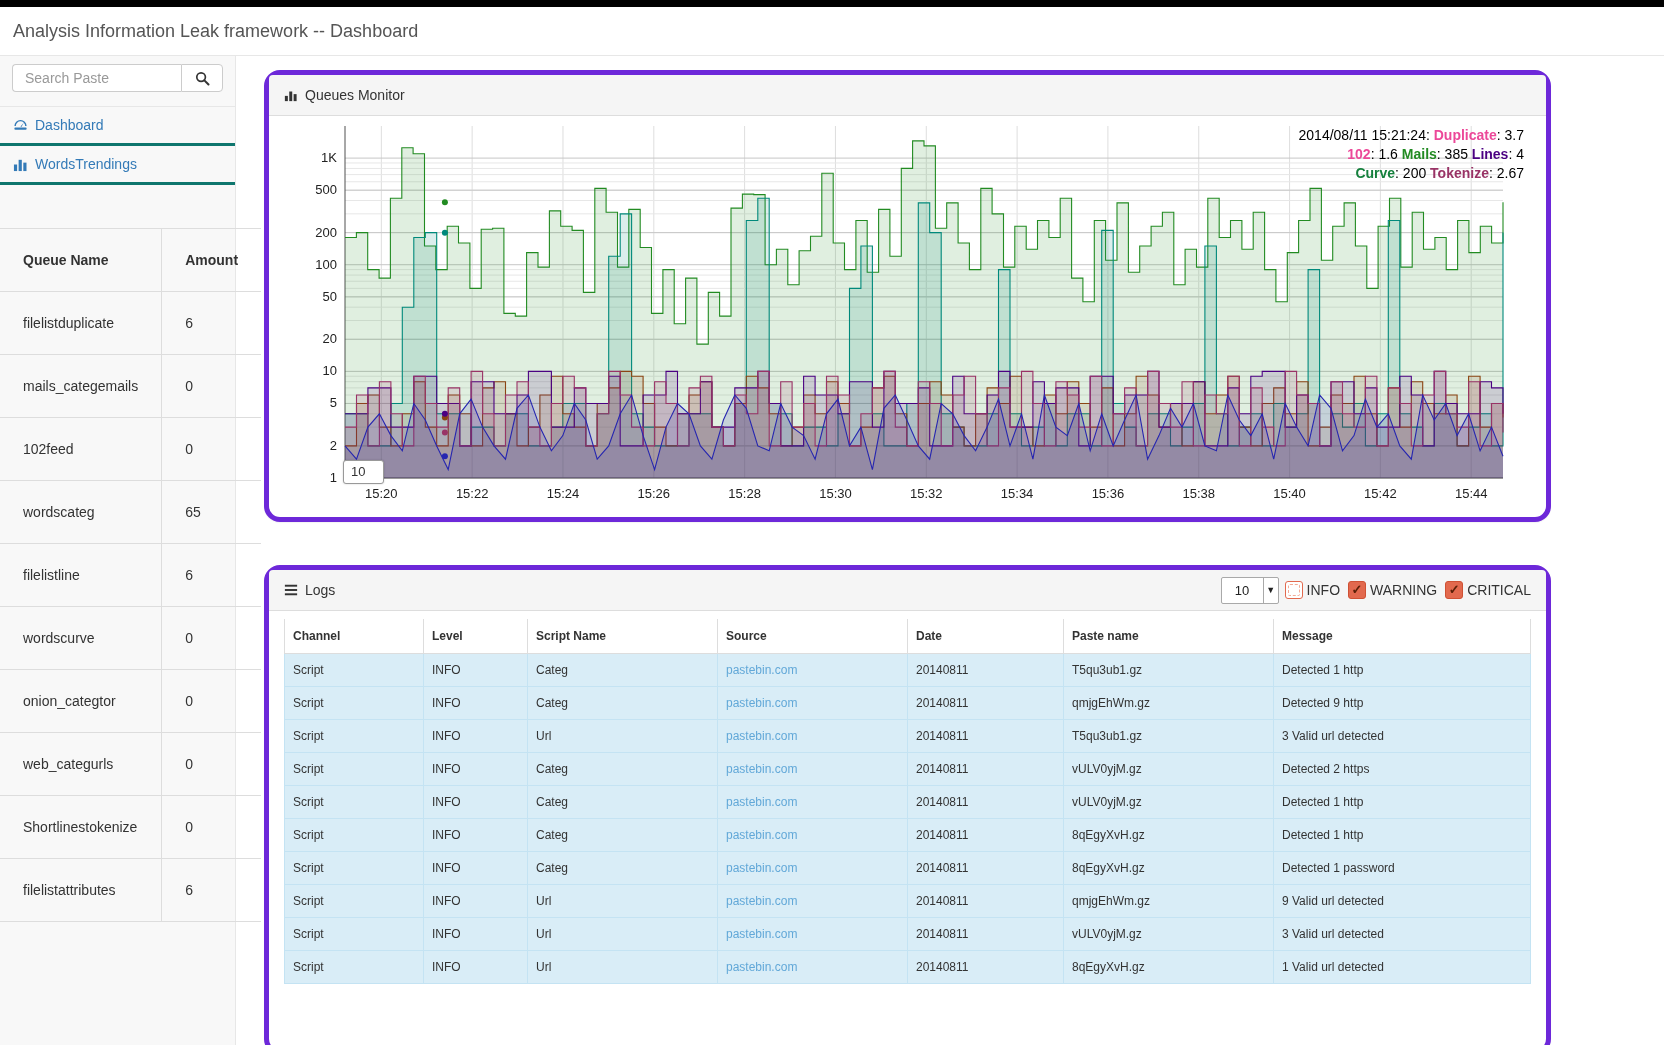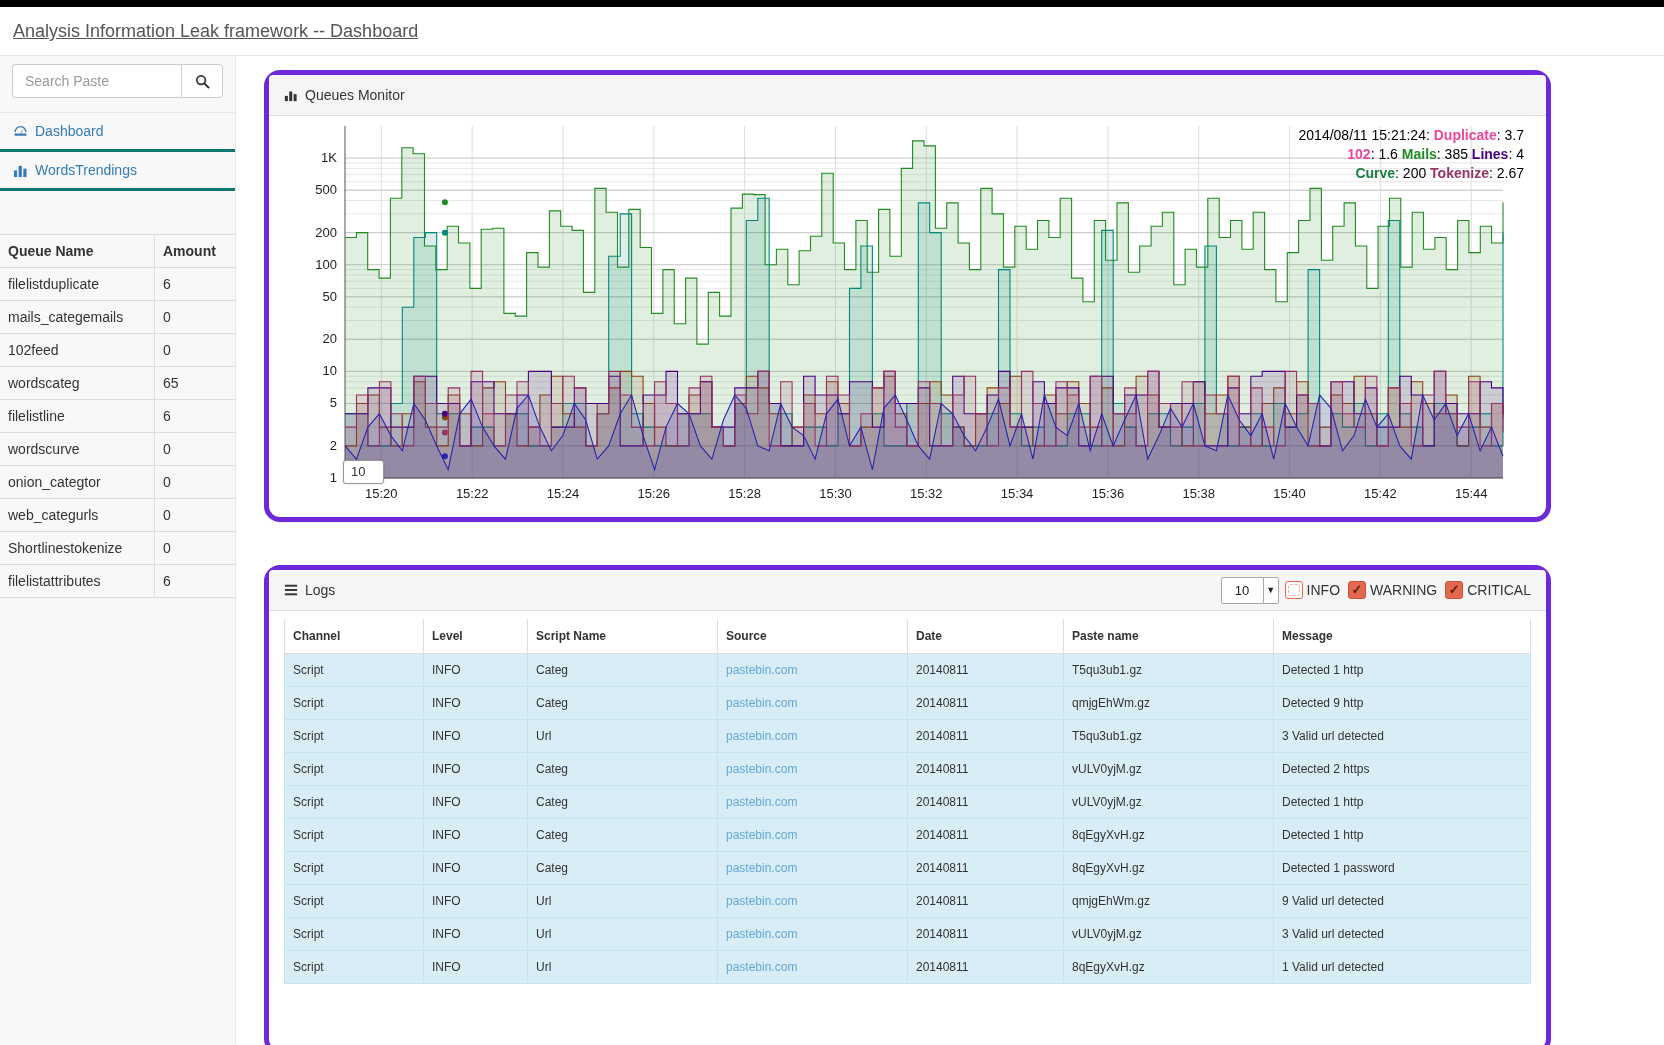--- a/index.html
+++ b/index.html
@@ -3,34 +3,34 @@
 <meta charset="utf-8">
 <style>
   html,body{margin:0;padding:0;}
   body{
     width:1664px;height:1045px;position:relative;overflow:hidden;
     background:#fff;font-family:"Liberation Sans",sans-serif;color:#333;
   }
   
   .top-black{position:absolute;top:0;left:0;right:0;height:7px;background:#000;}
   .navbar{position:absolute;top:7px;left:0;right:0;height:48px;background:#fff;border-bottom:1px solid #e7e7e7;}
-  .navbar .brand{display:inline-block;line-height:48px;padding-left:13px;font-size:18px;color:#555;text-decoration:underline;}
+  .navbar .brand{display:inline-block;line-height:48px;padding-left:13px;font-size:18px;color:#555;}
   
   .sidebar{position:absolute;top:56px;left:0;bottom:0;width:235px;background:#f8f8f8;border-right:1px solid #e7e7e7;}
-  .search-group{display:flex;margin:8px 12px 0 12px;height:34px;}
+  .search-group{display:flex;margin:8px 12px 0 12px;height:28px;}
   .search-group input{flex:1;min-width:0;border:1px solid #ccc;border-right:none;border-radius:4px 0 0 4px;
     padding:6px 12px;font-size:14px;color:#555;background:#fff;outline:none;}
   .search-group input::placeholder{color:#999;}
   .search-group button{width:42px;border:1px solid #ccc;border-radius:0 4px 4px 0;background:#fff;cursor:pointer;
     display:flex;align-items:center;justify-content:center;padding:0;}
   .side-nav{margin-top:14px;border-top:1px solid #e7e7e7;}
   .side-nav .nav-item{height:36px;padding-left:13px;display:flex;align-items:center;gap:7px;
     color:#337ab7;font-size:14px;border-bottom:3px solid #0f766e;cursor:pointer;background:#f8f8f8;}
   table.queue-table{width:100%;border-collapse:collapse;margin-top:43px;font-size:14px;color:#333;background:transparent;}
-  table.queue-table th,table.queue-table td{border:1px solid #ddd;padding:8px;text-align:left;font-weight:normal;}
+  table.queue-table th,table.queue-table td{border:1px solid #ddd;padding:23px;text-align:left;font-weight:normal;}
   table.queue-table th{font-weight:bold;}
   table.queue-table th:first-child,table.queue-table td:first-child{border-left:none;width:138px;}
   table.queue-table th:last-child,table.queue-table td:last-child{border-right:none;}
   
   .panel{position:absolute;background:#fff;border:5px solid #6d28d9;border-radius:16px;box-shadow:0 1px 1px rgba(0,0,0,.05);}
   .panel-heading{height:40px;background:#f5f5f5;border-bottom:1px solid #ddd;border-radius:4px 4px 0 0;
     display:flex;align-items:center;padding:0 15px;font-size:14px;color:#333;gap:7px;}
   .panel-queues{left:264px;top:70px;width:1277px;height:442px;}
   .panel-logs{left:264px;top:565px;width:1277px;height:480px;}
   .chart-wrap{position:relative;padding:6px 10px 0 10px;}

